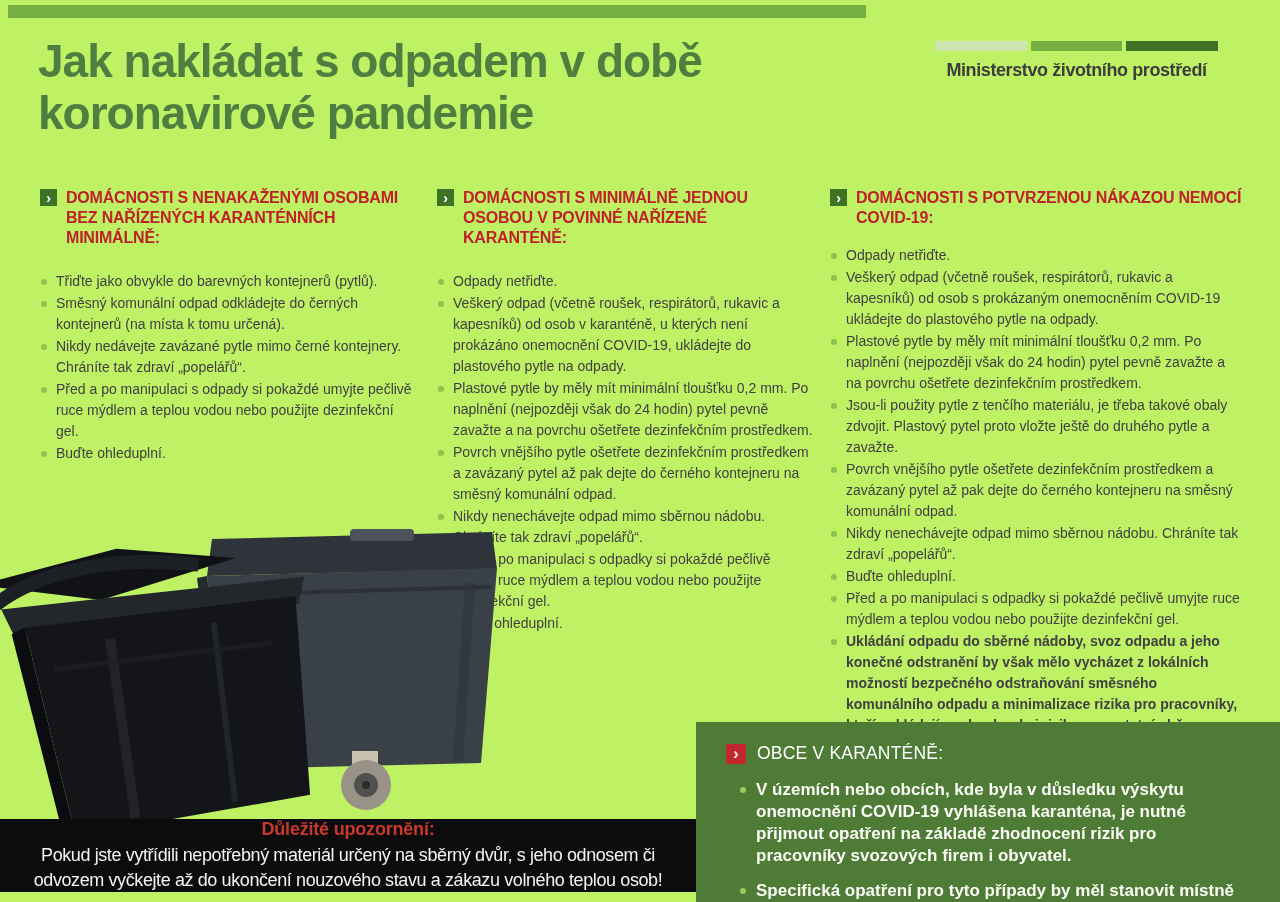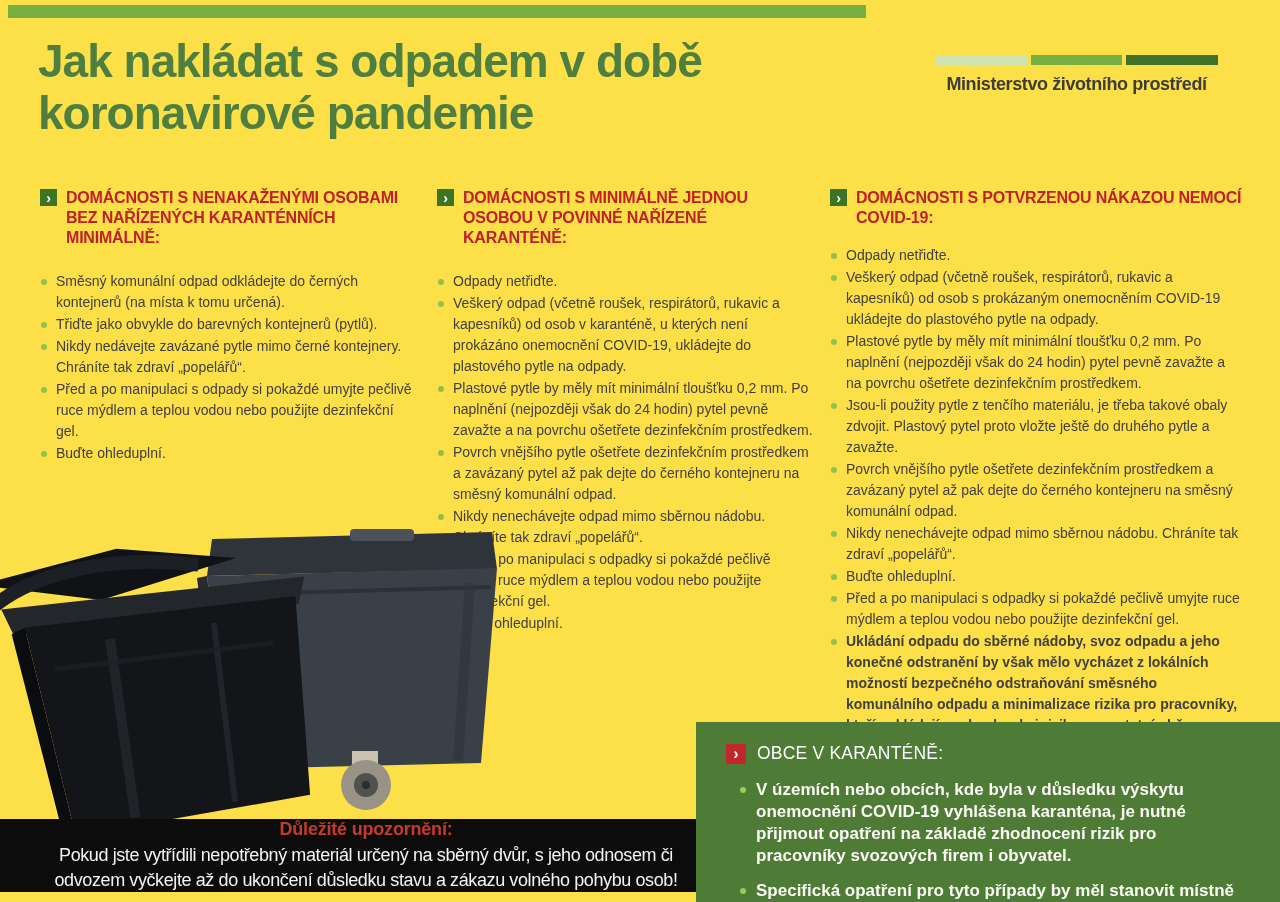--- a/index.html
+++ b/index.html
@@ -1,28 +1,28 @@
 <!DOCTYPE html>
 <html lang="cs"><head>
 <meta charset="utf-8">
 <style>
   html,body{margin:0;padding:0;background:#ffffff;}
   .poster{
-    position:relative;width:1280px;height:902px;background:#fde047;overflow:hidden;
+    position:relative;width:1280px;height:902px;background:#bef264;overflow:hidden;
     font-family:"Liberation Sans", sans-serif;color:#414042;
   }
   
   .top-bar{position:absolute;left:8px;top:5px;width:858px;height:13px;background:#76b043;}
   
   .title{
     position:absolute;left:38px;top:36px;width:840px;margin:0;
     font-size:46px;line-height:1.12;font-weight:700;color:#4e7f41;letter-spacing:-1px;
   }
   
-  .logo{position:absolute;left:935px;top:55px;width:283px;}
+  .logo{position:absolute;left:935px;top:41px;width:283px;}
   .logo-bars{display:flex;height:10px;gap:4px;}
   .logo-bars span{flex:1;}
   .bar1{background:#cfe3b0;}
   .bar2{background:#76b043;}
   .bar3{background:#3f7226;}
   .logo-text{
     margin-top:9px;text-align:center;font-size:18px;font-weight:700;
     color:#3d3d3d;letter-spacing:-0.4px;
   }
   
@@ -50,21 +50,21 @@
   ul.bullets li::before{
     content:"";position:absolute;left:1px;top:8px;width:6px;height:6px;
     border-radius:50%;background:#8fc14c;
   }
   ul.bullets li.bold{font-weight:700;}
   
   .bins{position:absolute;left:0;top:523px;width:505px;height:298px;z-index:1;}
   
   .notice{
     position:absolute;left:0;top:819px;width:696px;height:73px;background:#0c0c0c;z-index:2;
-    display:flex;flex-direction:column;align-items:center;justify-content:center;text-align:center;padding-left:18px;
+    display:flex;flex-direction:column;align-items:center;justify-content:center;text-align:center;
   }
   .notice-title{font-size:18px;font-weight:700;color:#c9392b;margin-bottom:3px;letter-spacing:-0.2px;}
   .notice-text{width:672px;font-size:18px;line-height:25px;color:#f3f3f3;letter-spacing:-0.4px;}
   
   .qbox{
     position:absolute;left:696px;top:722px;width:584px;height:180px;background:#4e7b35;z-index:2;
     box-sizing:border-box;padding:21px 20px 0 30px;
   }
   .qbox-heading{display:flex;gap:11px;align-items:center;}
   .qbox-heading-text{font-size:17.5px;font-weight:400;color:#ffffff;letter-spacing:0.2px;}
@@ -97,23 +97,23 @@
   </div>
 
   <section class="col col1">
     <div class="col-heading">
       <span class="chevron green">›</span>
       <span class="heading-text">DOMÁCNOSTI S NENAKAŽENÝMI OSOBAMI BEZ NAŘÍZENÝCH KARANTÉNNÍCH MINIMÁLNĚ:</span>
     </div>
     <ul class="bullets">
 
 
+        <li><span>Třiďte jako obvykle do barevných kontejnerů (pytlů).</span></li>
+
         <li><span>Směsný komunální odpad odkládejte do černých kontejnerů (na místa k tomu určená).</span></li>
-
-        <li><span>Třiďte jako obvykle do barevných kontejnerů (pytlů).</span></li>
 
 
         <li><span>Nikdy nedávejte zavázané pytle mimo černé kontejnery. Chráníte tak zdraví „popelářů“.</span></li>
 
         <li><span>Před a po manipulaci s odpady si pokaždé umyjte pečlivě ruce mýdlem a teplou vodou nebo použijte dezinfekční gel.</span></li>
 
         <li><span>Buďte ohleduplní.</span></li>
       </ul>
   </section>
 
@@ -191,21 +191,21 @@
       <path d="M38 84 L310 100 L290 298 L52 298 Z" fill="#141519"></path>
       <path d="M38 84 L52 298 L40 298 L24 88 Z" fill="#0b0c0f"></path>
       <path d="M120 110 L114 290" stroke="#24272d" stroke-width="10" fill="none" opacity="0.8"></path>
       <path d="M225 112 L215 292" stroke="#2a2e35" stroke-width="6" fill="none" opacity="0.6"></path>
       <path d="M60 130 L280 142" stroke="#1e2126" stroke-width="5" fill="none" opacity="0.7"></path>
     </g>
   </svg>
 
   <div class="notice">
     <div class="notice-title">Důležité upozornění:</div>
-    <div class="notice-text">Pokud jste vytřídili nepotřebný materiál určený na sběrný dvůr, s jeho odnosem či odvozem vyčkejte až do ukončení důsledku stavu a zákazu volného pohybu osob!</div>
+    <div class="notice-text">Pokud jste vytřídili nepotřebný materiál určený na sběrný dvůr, s jeho odnosem či odvozem vyčkejte až do ukončení nouzového stavu a zákazu volného teplou osob!</div>
   </div>
 
   <div class="qbox">
     <div class="qbox-heading">
       <span class="chevron red">›</span>
       <span class="qbox-heading-text">OBCE V KARANTÉNĚ:</span>
     </div>
     <ul class="bullets qbullets">
 
         <li><span>V územích nebo obcích, kde byla v důsledku výskytu onemocnění COVID-19 vyhlášena karanténa, je nutné přijmout opatření na základě zhodnocení rizik pro pracovníky svozových firem i obyvatel.</span></li>

